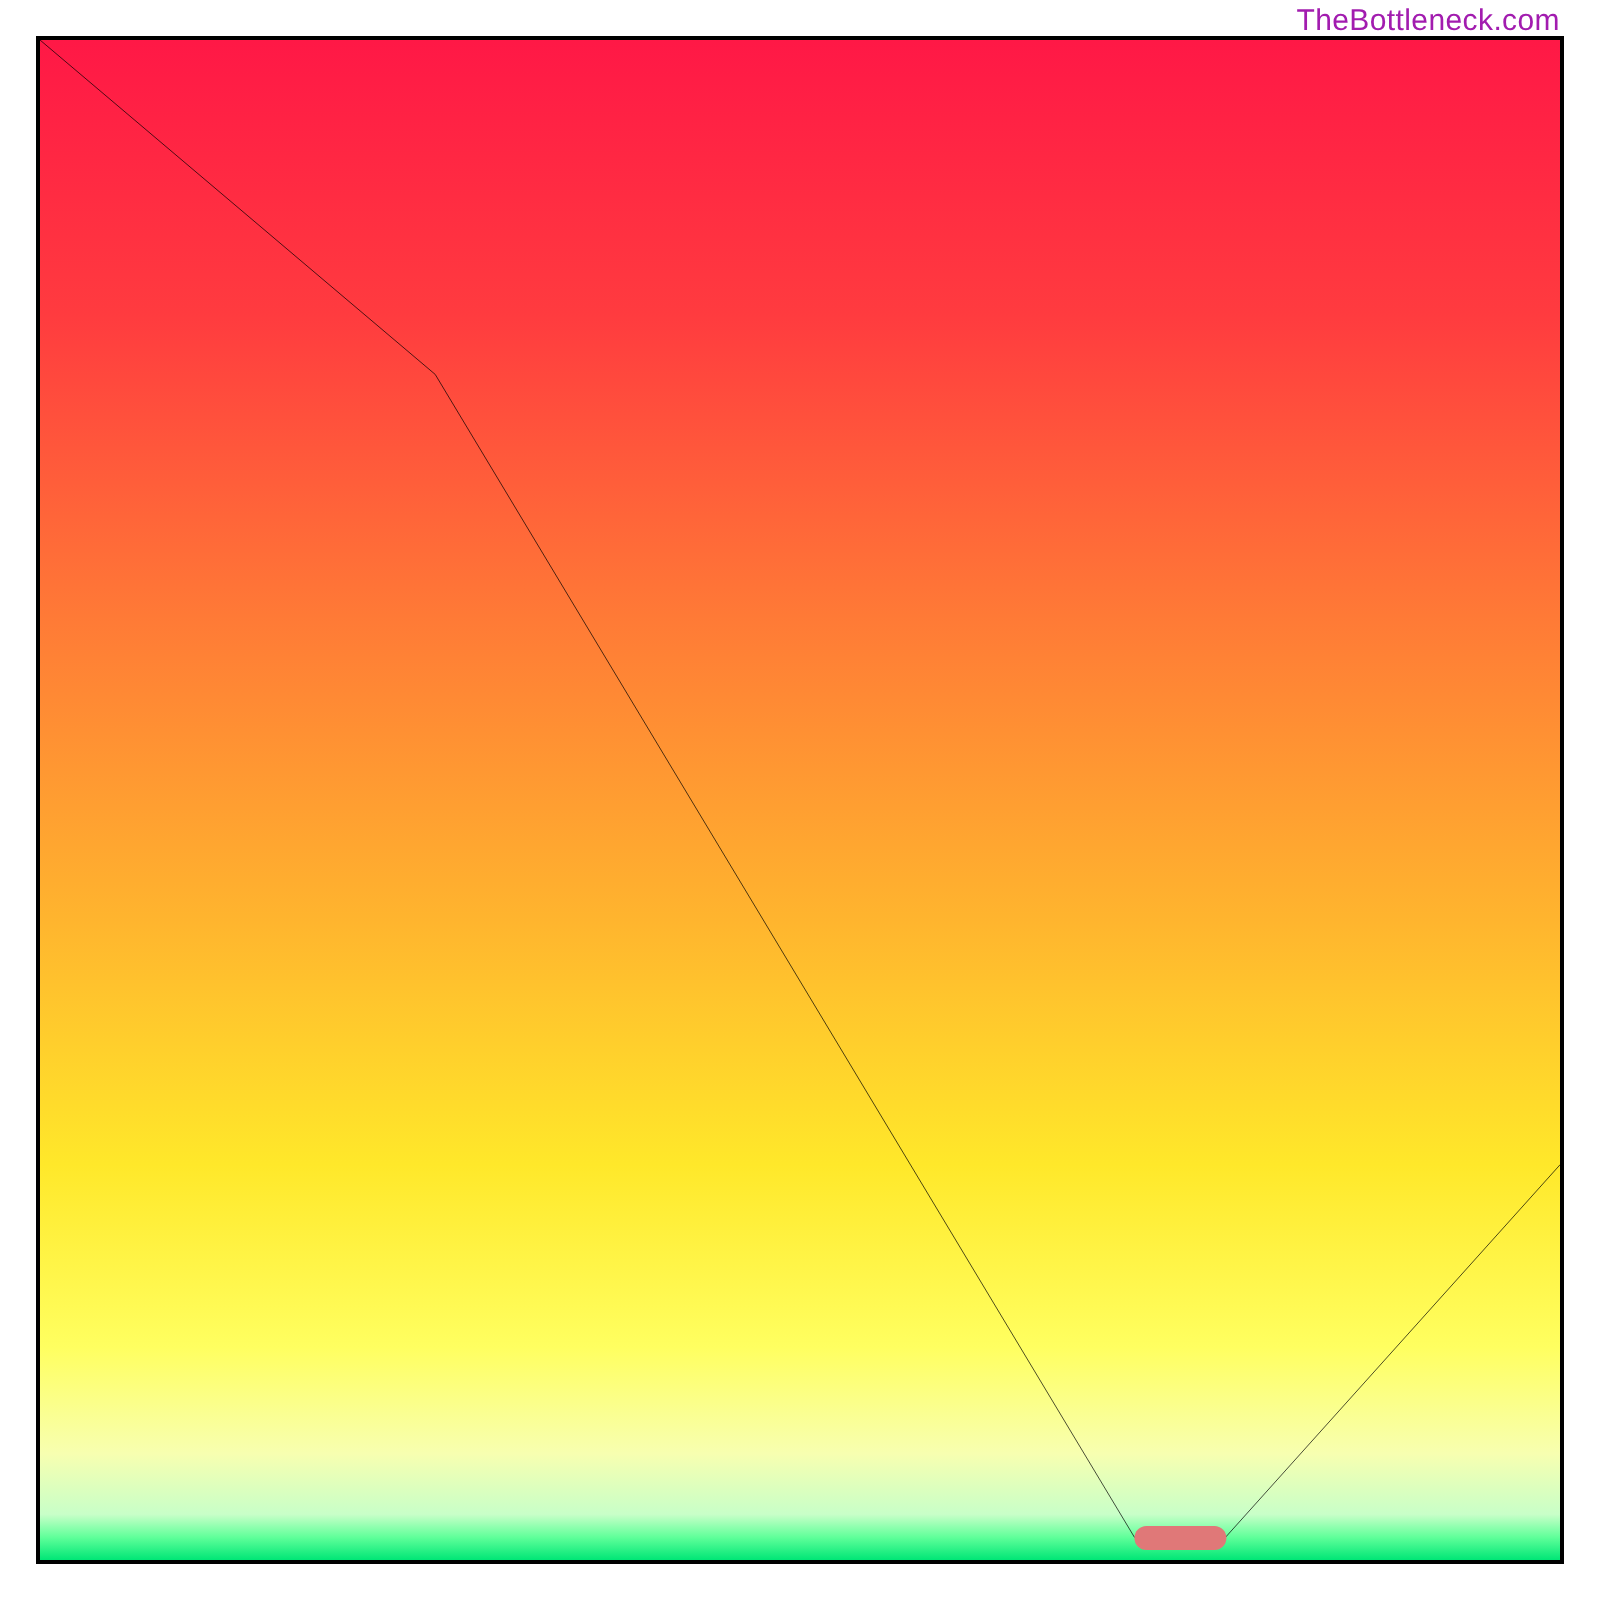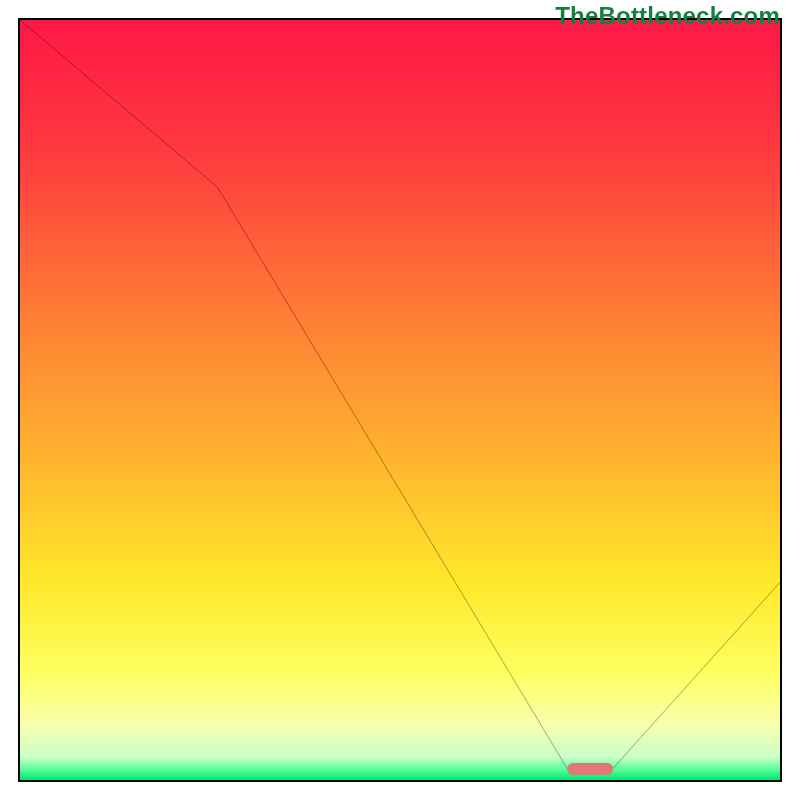--- a/index.html
+++ b/index.html
@@ -42,23 +42,23 @@
     height: 12px;
     border-radius: 6px;
     background: #e07878;
     z-index: 2;
     transform: translate(-50%, -50%);
   }
   .watermark {
     position: absolute;
     top: 2px;
     right: 20px;
-    font-size: 24px;
-    font-weight: 700;
-    color: #15803d;
+    font-size: 15px;
+    font-weight: 400;
+    color: #a21caf;
     letter-spacing: 0.2px;
     z-index: 5;
   }
 </style>
 </head>
 <body>
 
 <div class="chart-container">
 
   <div class="watermark">TheBottleneck.com</div>

